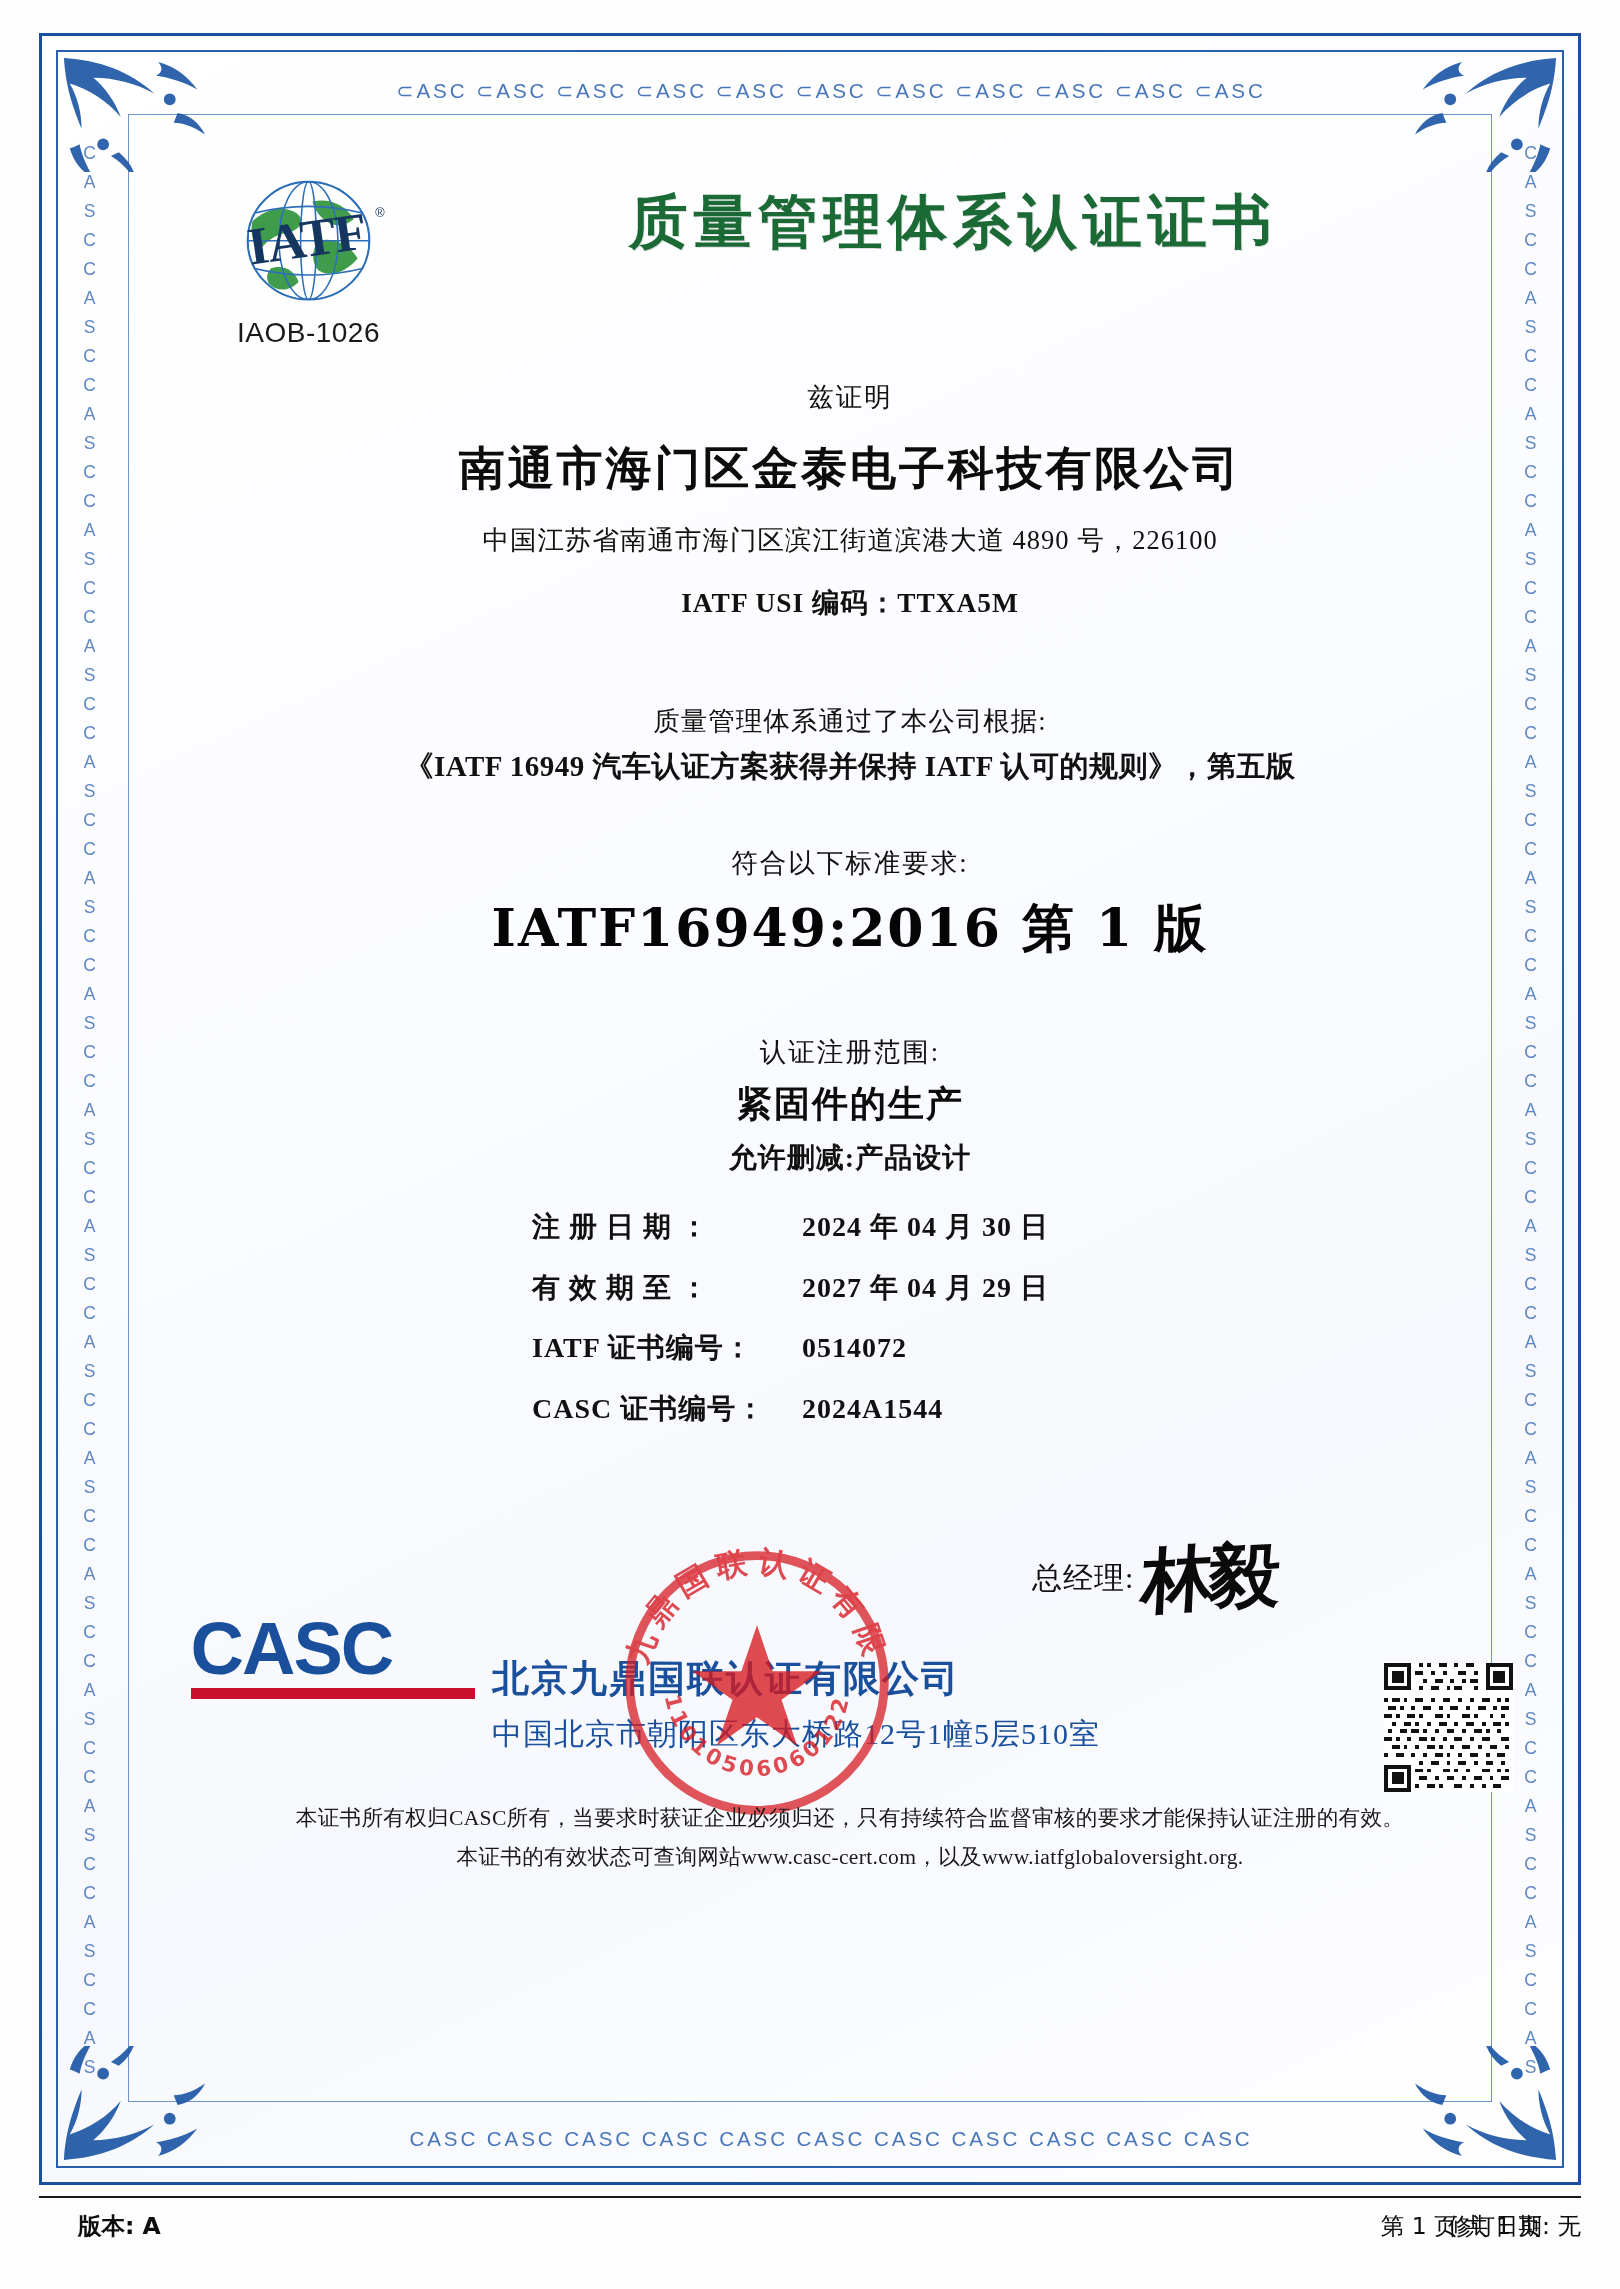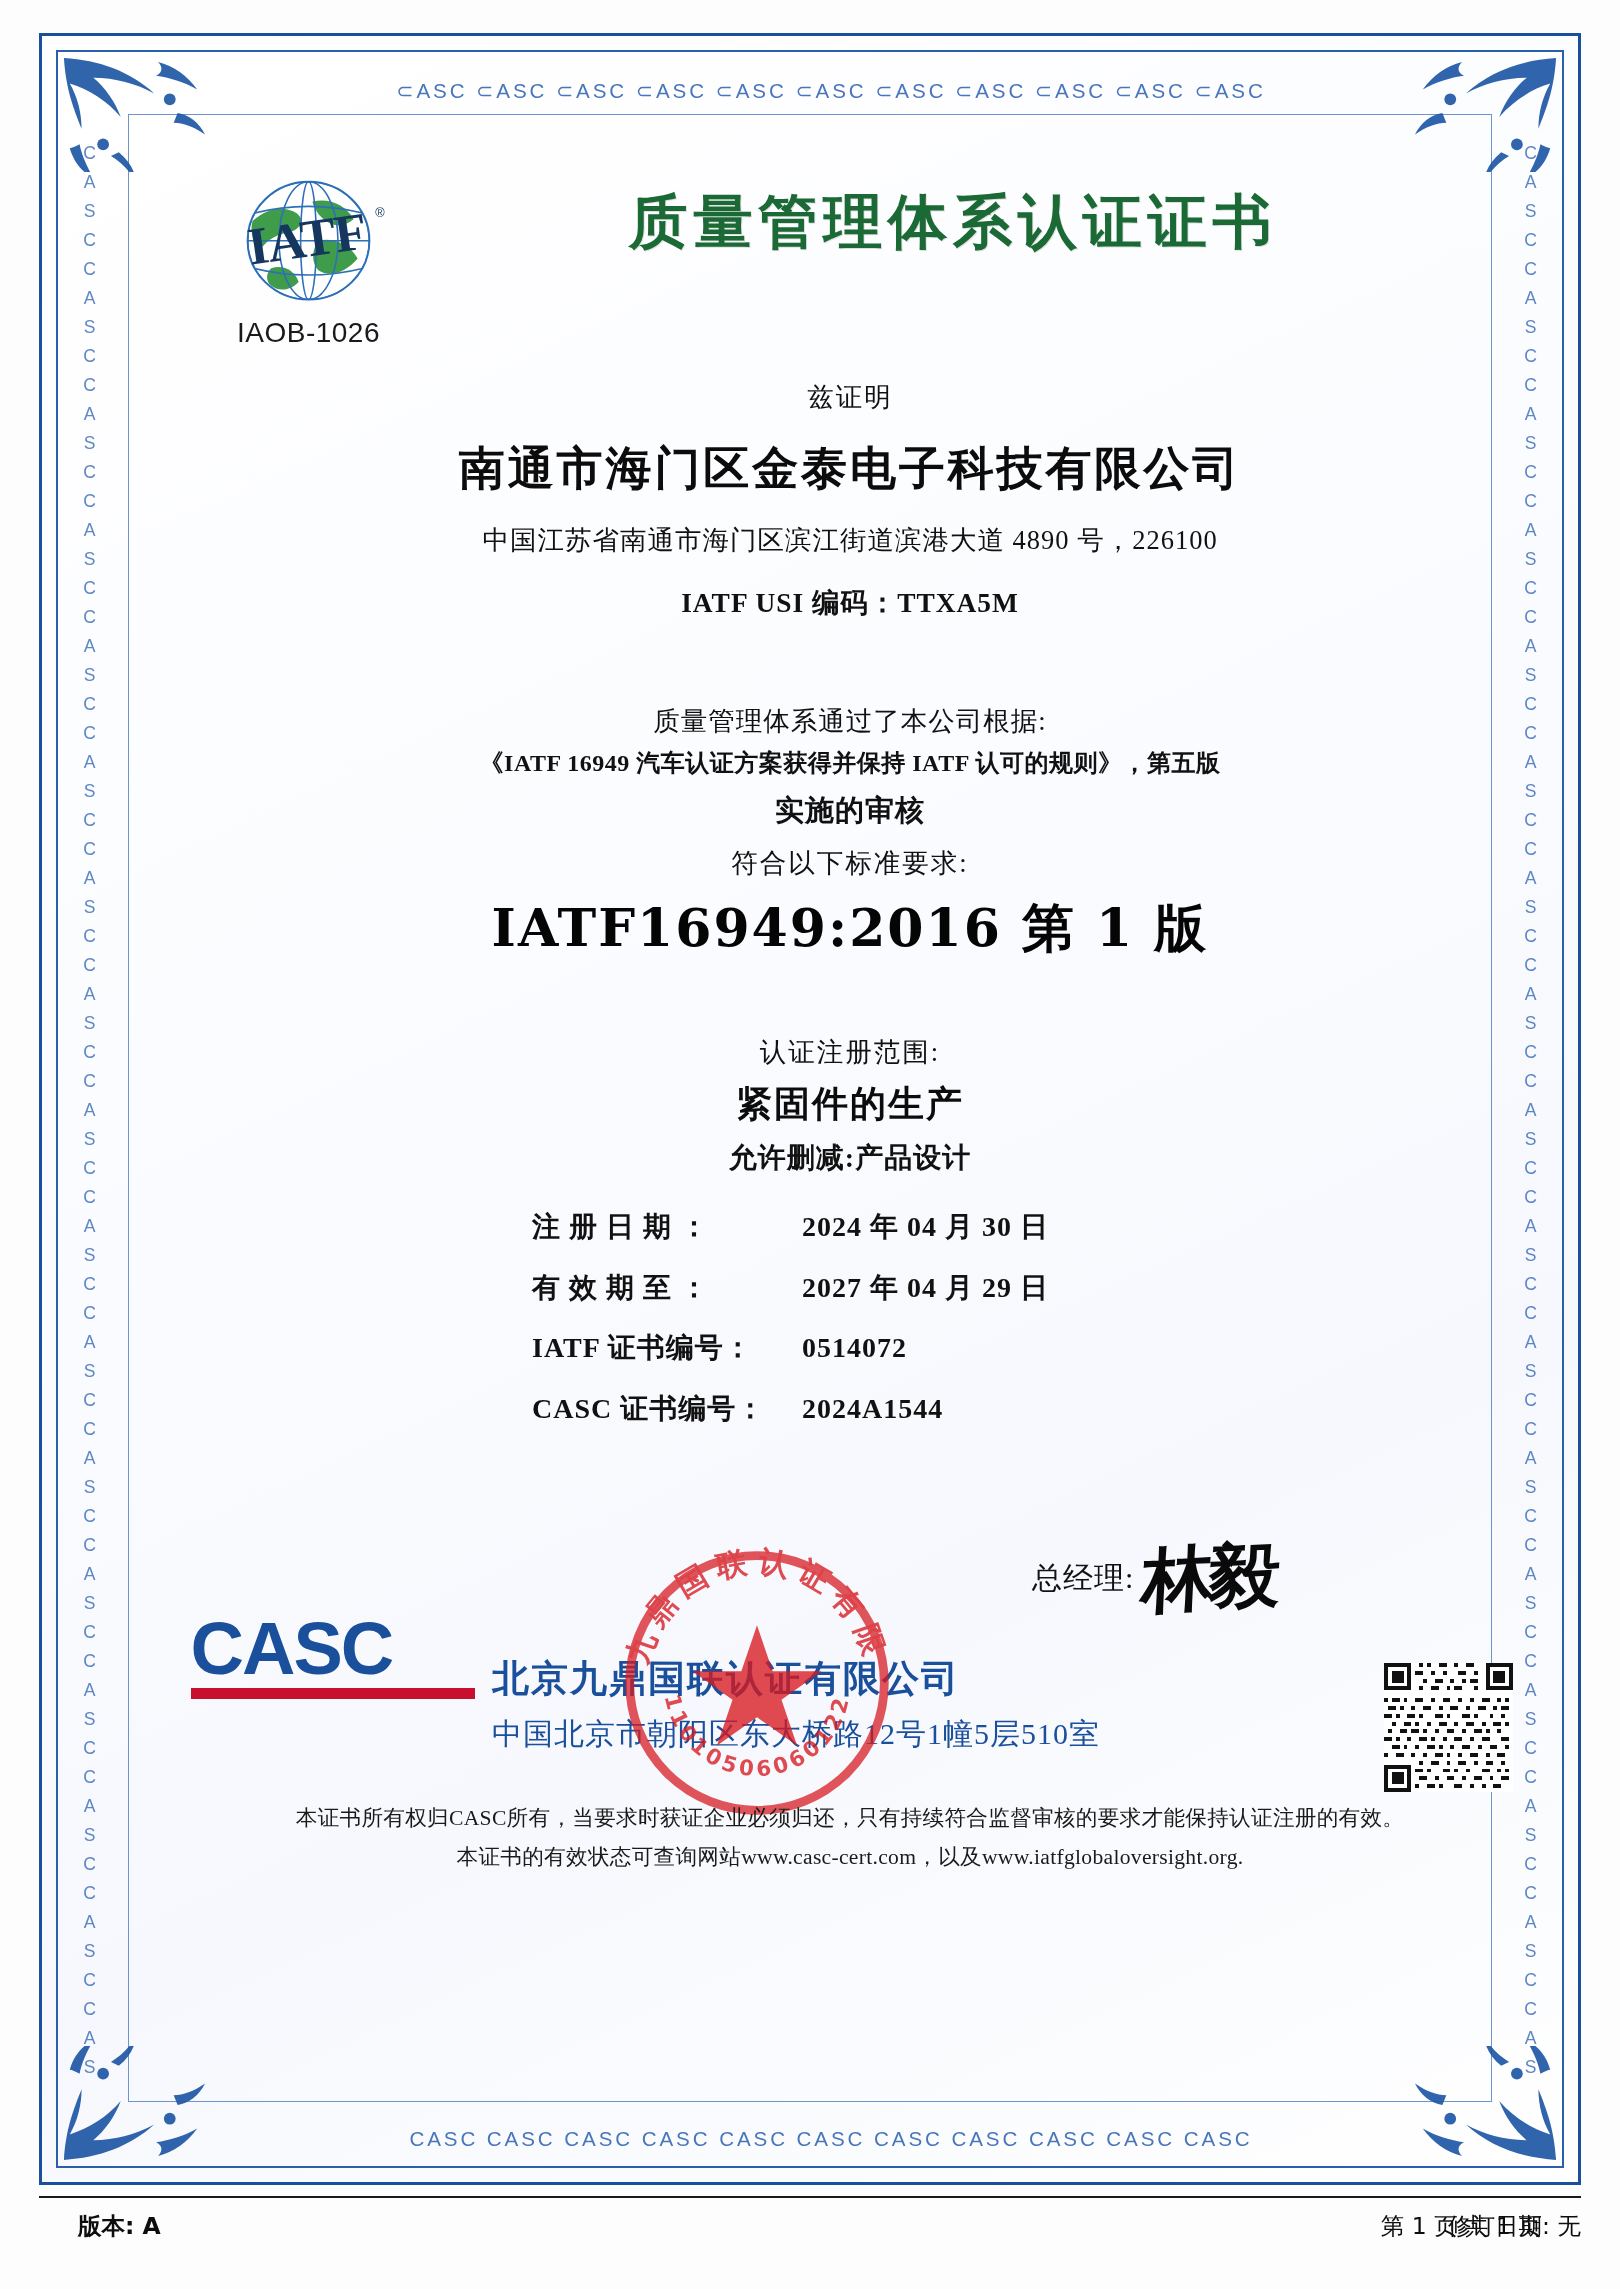--- a/index.html
+++ b/index.html
@@ -197,21 +197,21 @@
     position: absolute;
     top: 549px;
     font-size: 26.5px;
     color: #111;
     letter-spacing: 1px;
   }
 
   .rules-line1 {
     position: absolute;
     top: 593px;
-    font-size: 24px;
+    font-size: 29px;
     font-weight: bold;
     color: #111;
     letter-spacing: 0.5px;
   }
   .rules-line2 {
     position: absolute;
     top: 637px;
     font-size: 29px;
     font-weight: bold;
     color: #111;
@@ -658,21 +658,20 @@
 
       <div class="main-title">质量管理体系认证证书</div>
 
       <div class="centered hereby">兹证明</div>
       <div class="centered company-name">南通市海门区金泰电子科技有限公司</div>
       <div class="centered company-addr">中国江苏省南通市海门区滨江街道滨港大道 4890 号，226100</div>
       <div class="centered usi">IATF USI 编码：TTXA5M</div>
 
       <div class="centered qms-line">质量管理体系通过了本公司根据:</div>
       <div class="centered rules-line1">《IATF 16949 汽车认证方案获得并保持 IATF 认可的规则》，第五版</div>
-      <div class="centered rules-line2">实施的审核</div>
       <div class="centered conform-line">符合以下标准要求:</div>
       <div class="centered standard">IATF16949:2016 第 1 版</div>
 
       <div class="centered scope-label">认证注册范围:</div>
       <div class="centered scope-value">紧固件的生产</div>
       <div class="centered exclusion">允许删减:产品设计</div>
 
       <div class="fields">
         <div class="field-row">
           <div class="field-label">注 册 日 期 ：</div>

